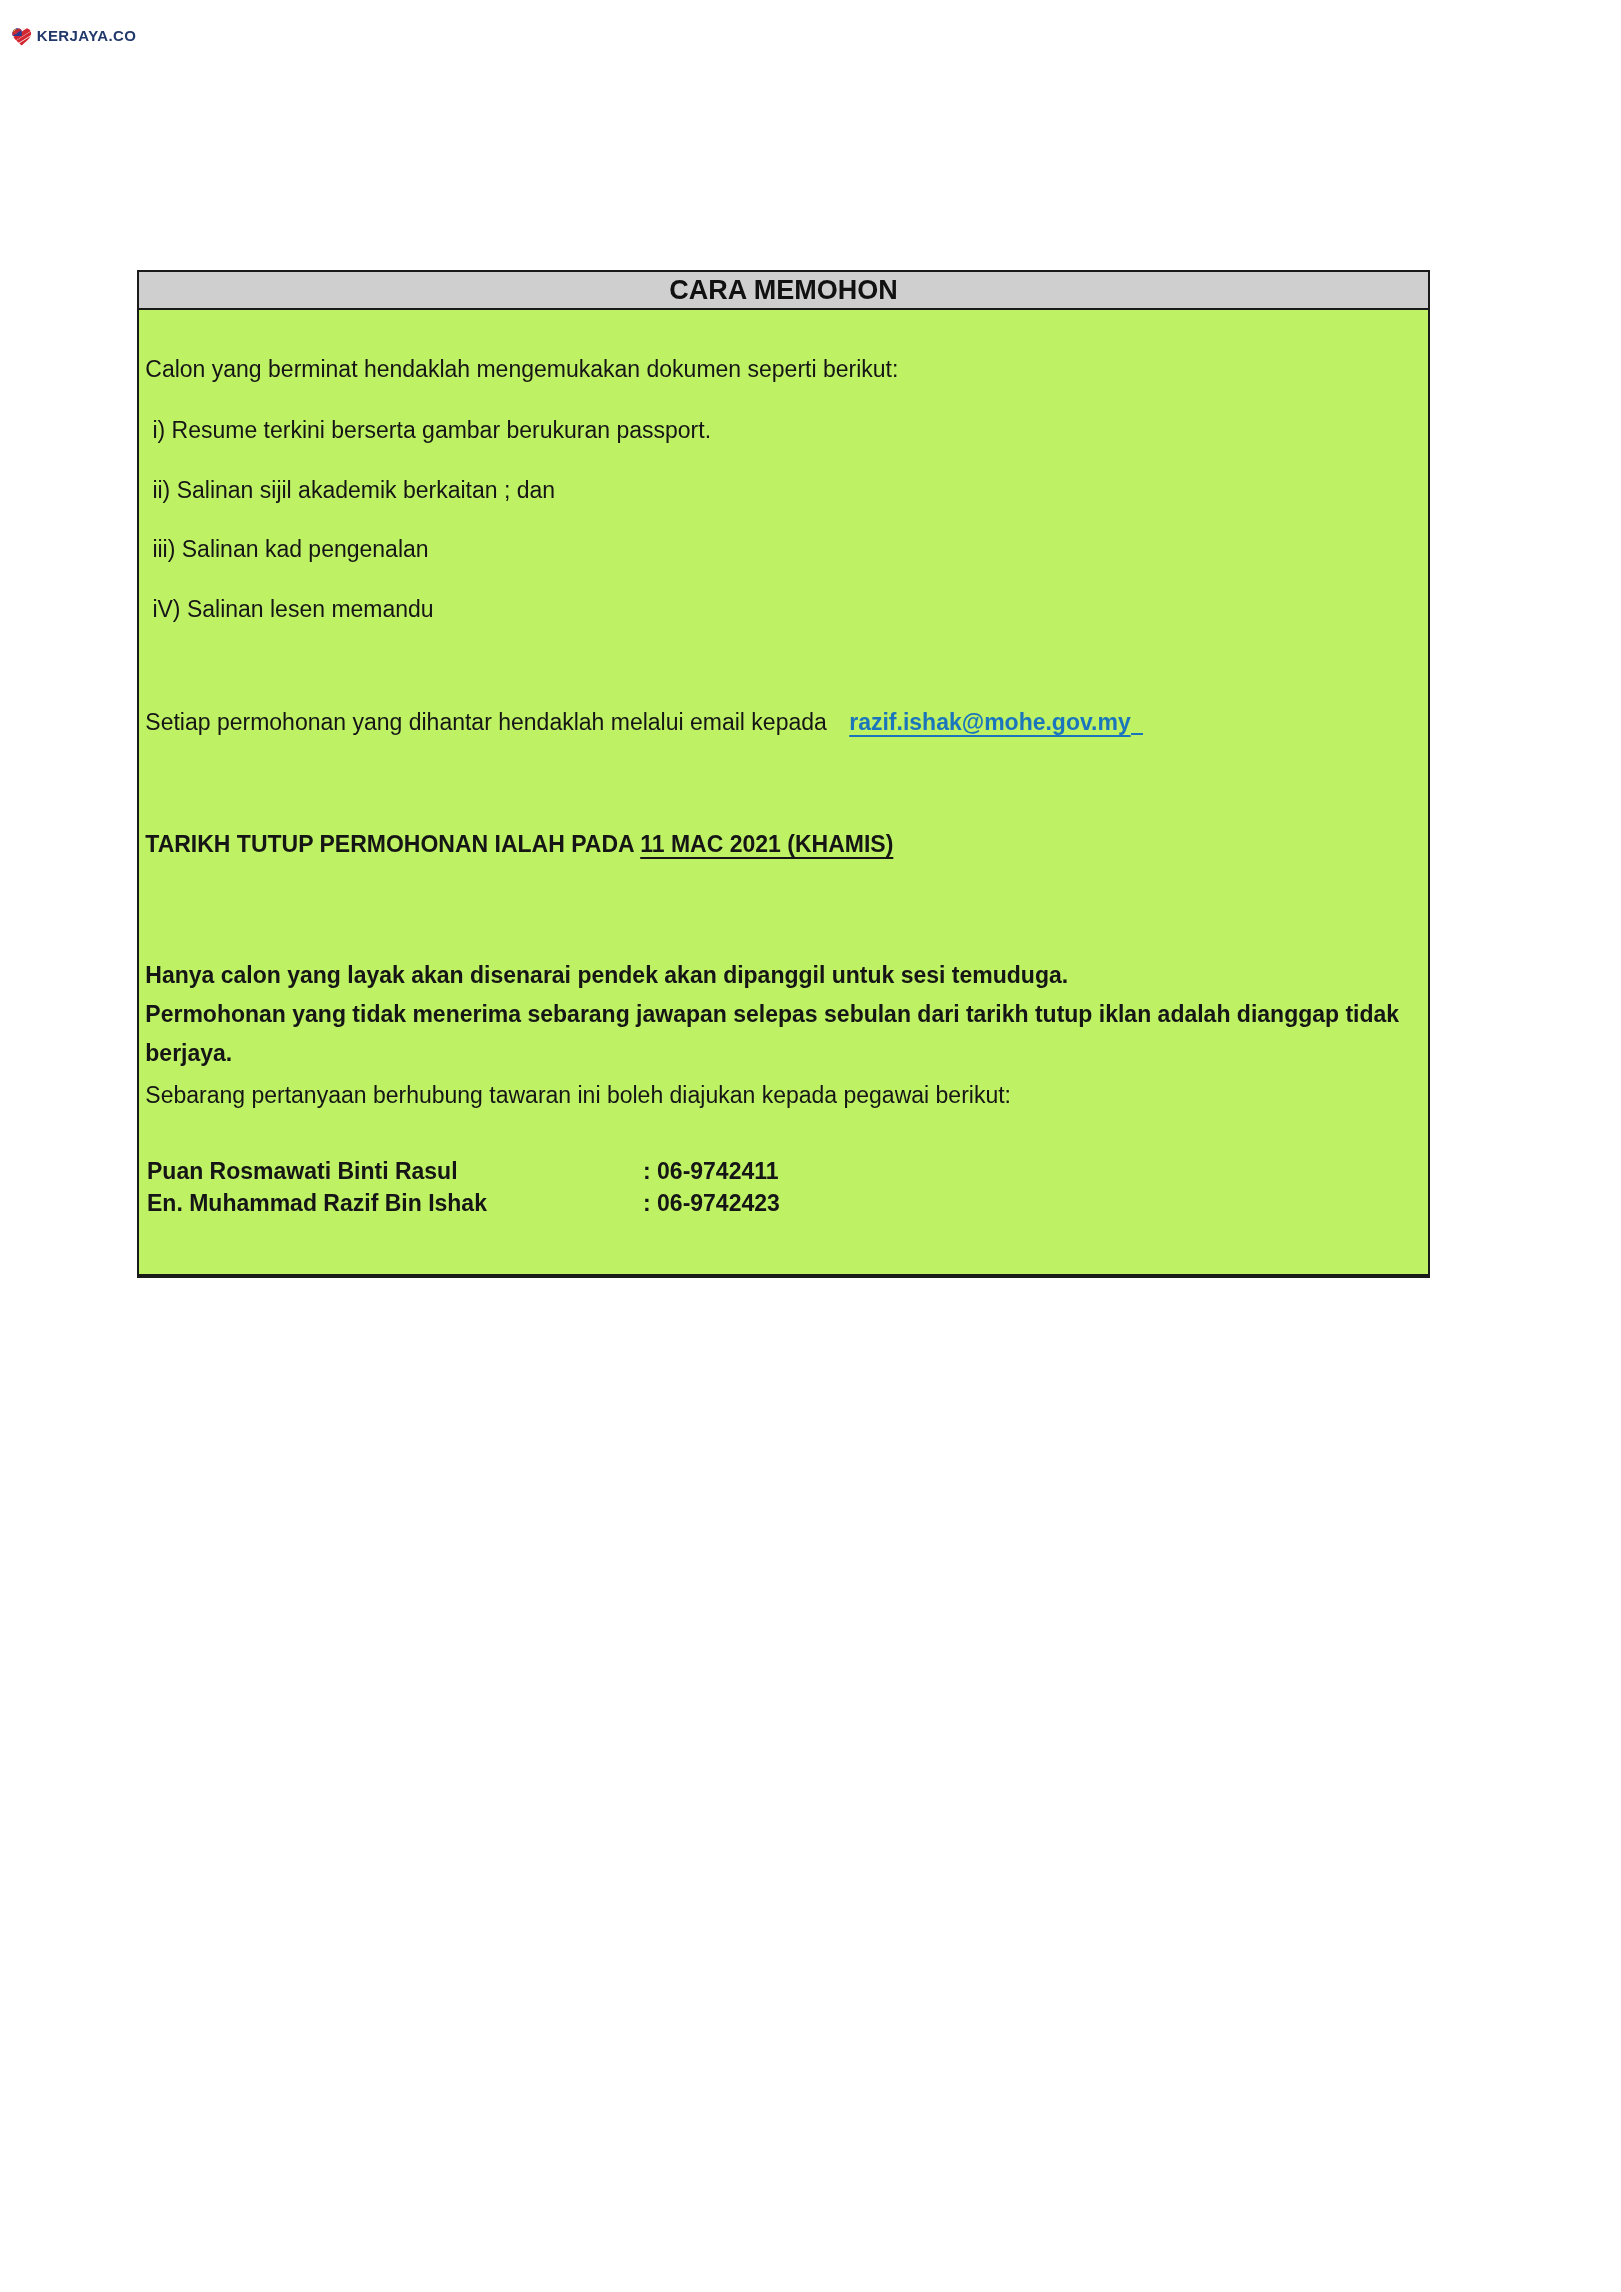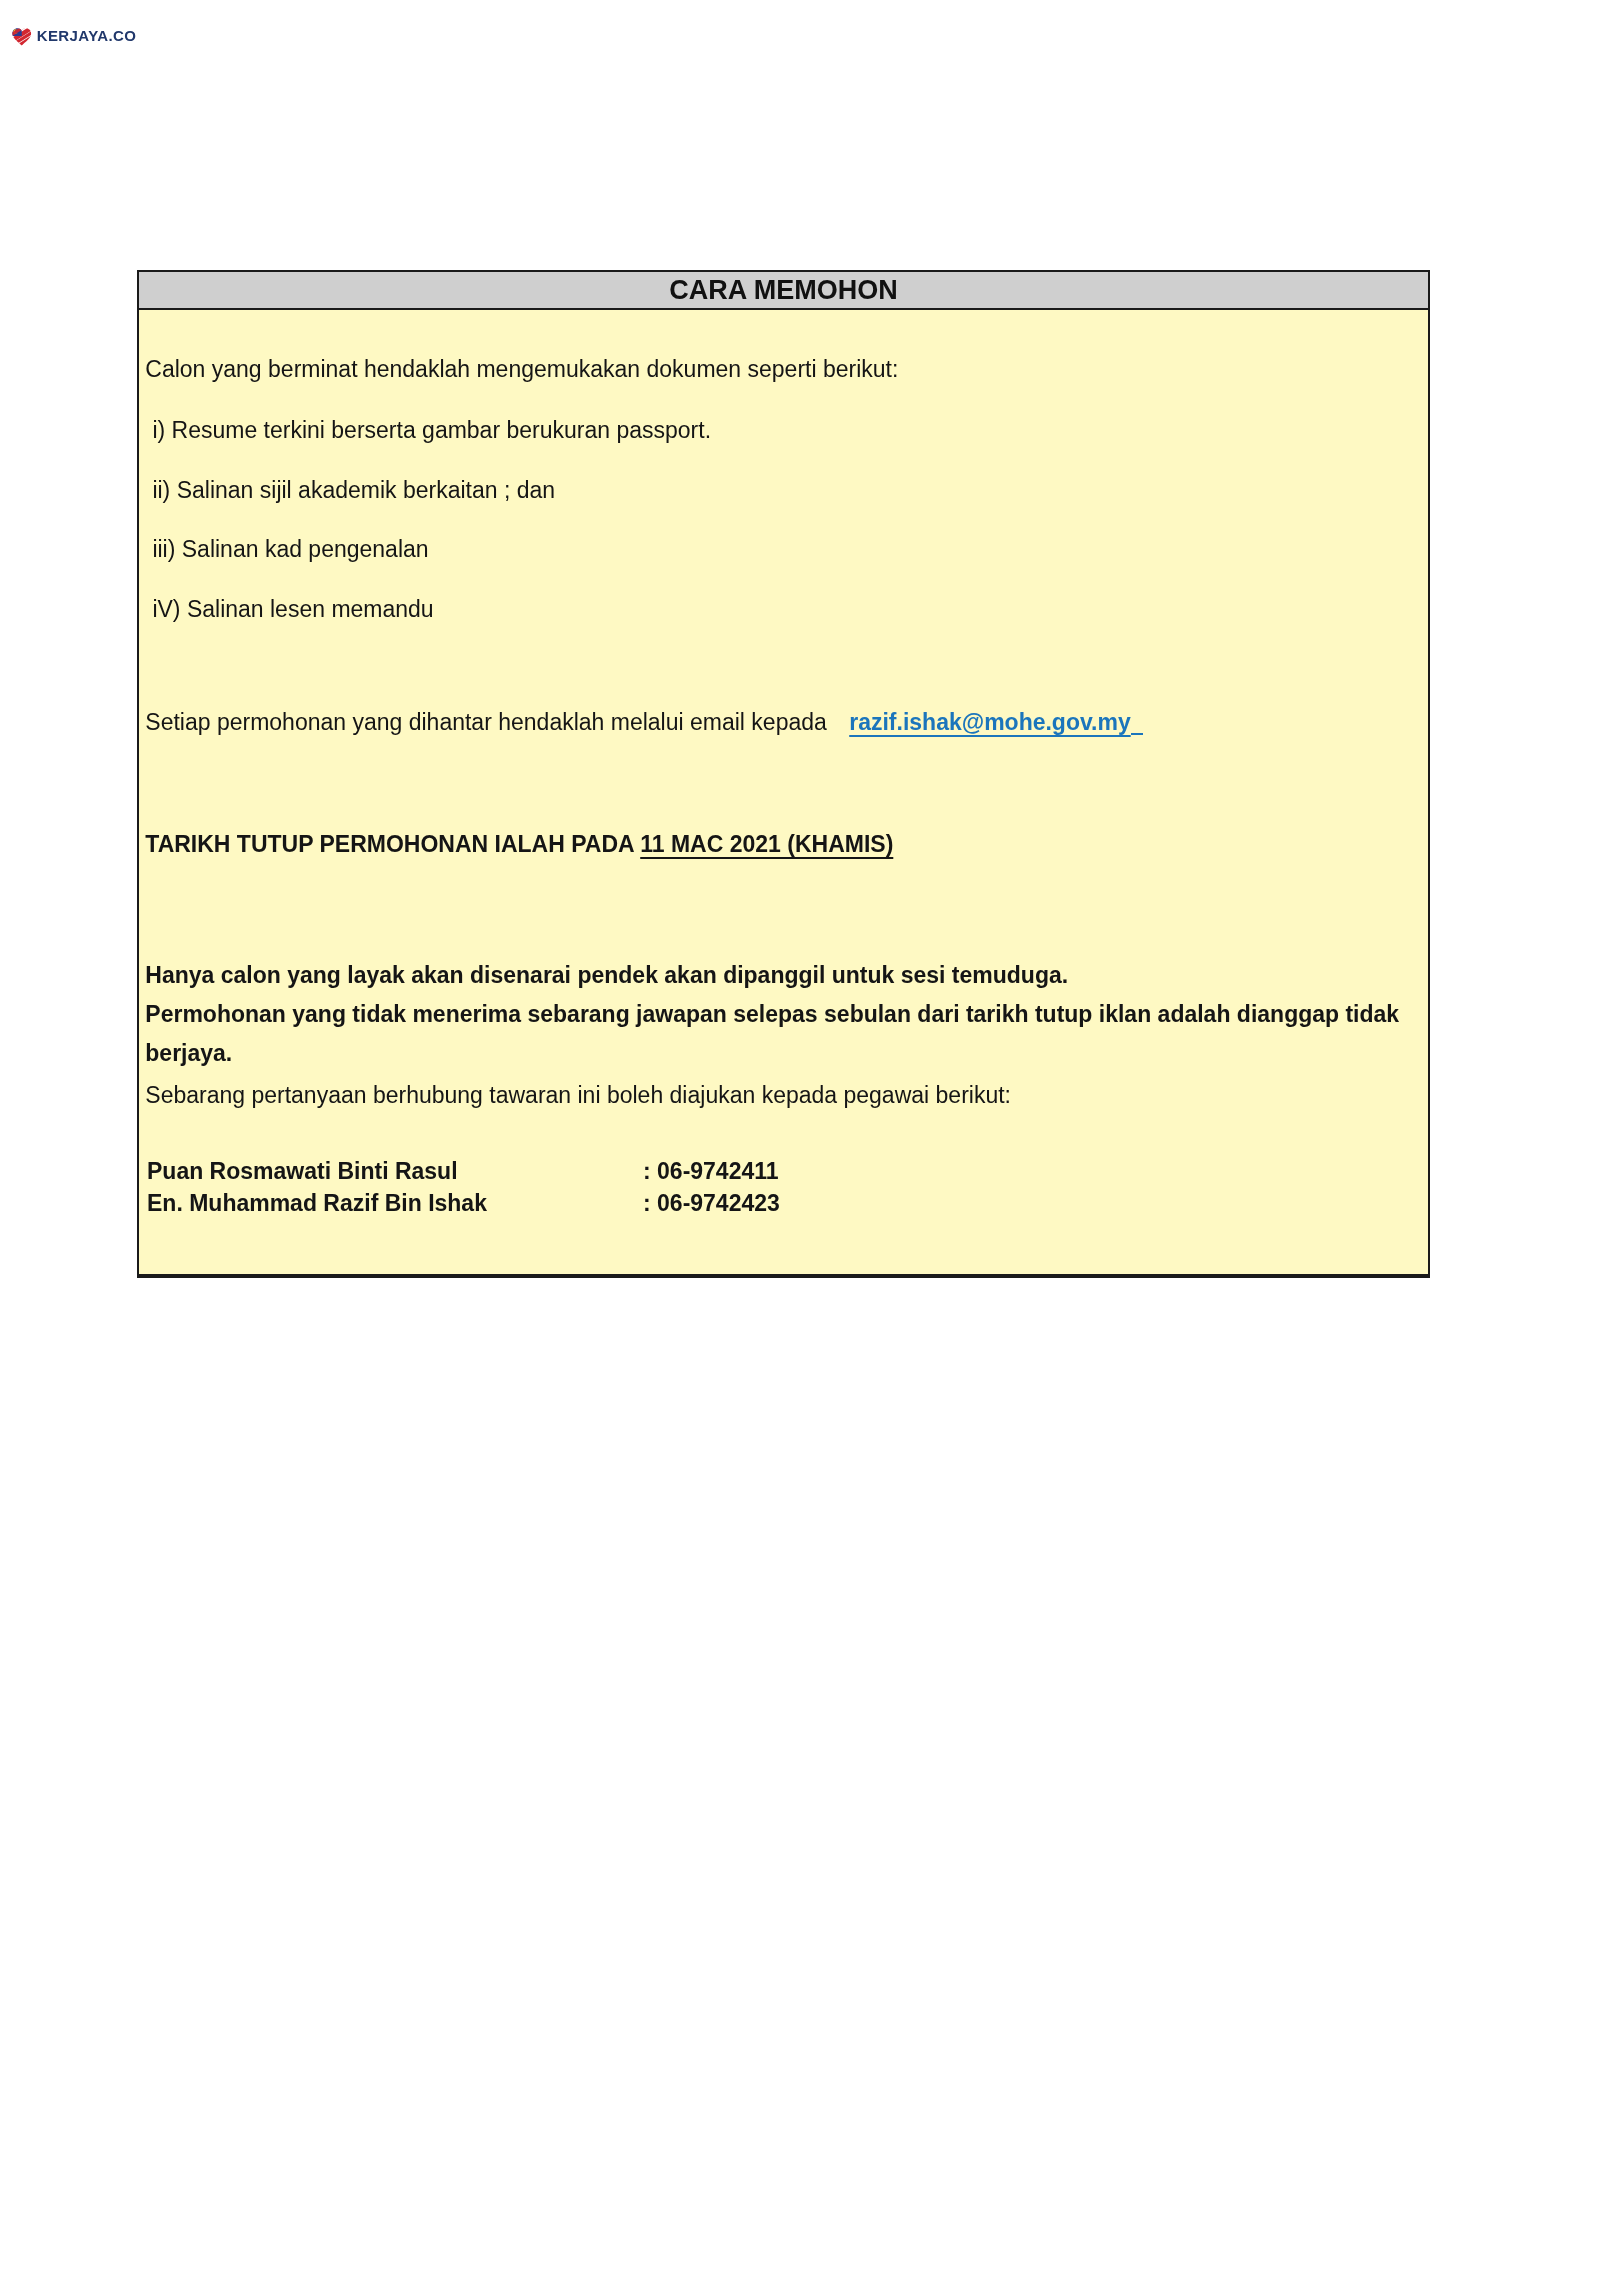--- a/index.html
+++ b/index.html
@@ -37,21 +37,21 @@
   
   .box {
     position: absolute;
     left: 137px;
     top: 270px;
     width: 1293px;
     height: 1008px;
     border: 2.7px solid #1a1a1a;
     border-bottom-width: 4.5px;
     box-sizing: border-box;
-    background: #fef9c3;
+    background: #bef264;
   }
   .box-header {
     height: 36px;
     line-height: 36px;
     background: #cfcfcf;
     border-bottom: 2.7px solid #1a1a1a;
     text-align: center;
     font-size: 27px;
     font-weight: 700;
     color: #111111;

